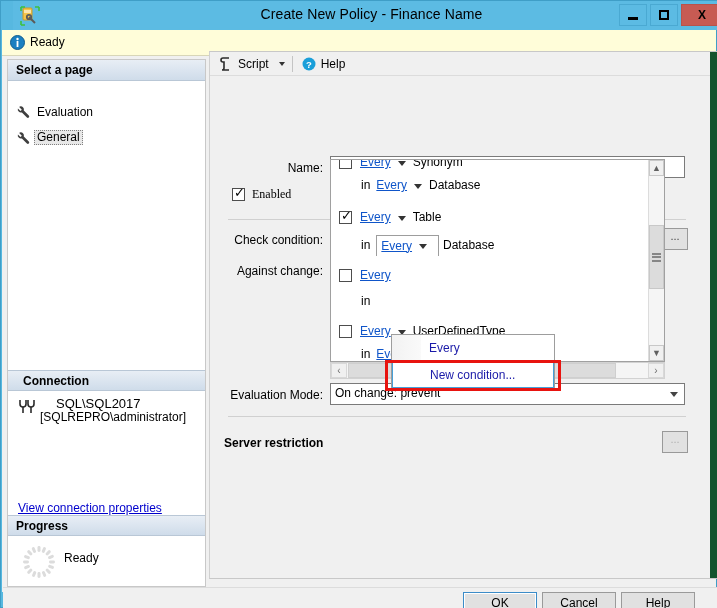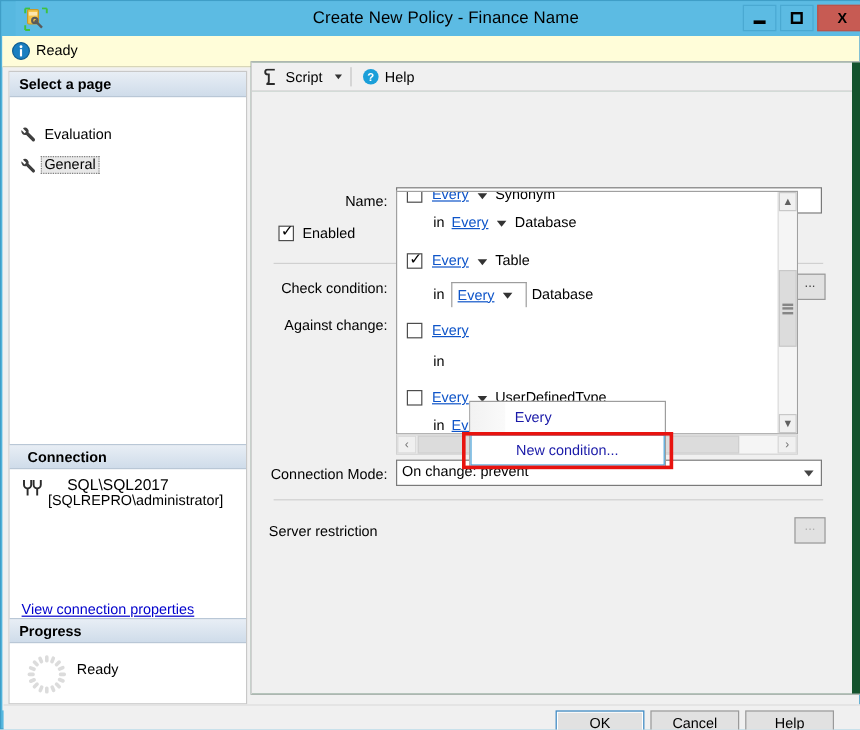--- a/index.html
+++ b/index.html
@@ -595,21 +595,21 @@
       </div>
 
       <div id="form">
 
         <div class="flabel" style="left:8px; top:85px; width:105px;">Name:</div>
         <div class="ftext" style="left:120px; top:80px; width:355px;">Finance Name</div>
 
         <div class="checkbox-box" style="left:22px; top:112px;">
           <span class="check-mark">✓</span>
         </div>
-        <div class="flabel" style="left:42px; top:111px; text-align:left;">Enabled</div>
+        <div class="flabel" style="left:42px; top:111px; text-align:left;font-family:Liberation Serif, serif;">Enabled</div>
 
         <div class="hrule" style="left:18px; top:143px; width:458px;"></div>
 
         <div class="flabel" style="left:0px; top:157px; width:113px;">Check condition:</div>
         <div class="fcombo" style="left:120px; top:152px; width:325px;">
           <span>Finance Tables</span>
           <i class="combo-arrow"></i>
         </div>
         <div class="dotbtn" style="left:452px; top:152px;">...</div>
 
@@ -690,29 +690,29 @@
           <div id="hs-thumb">
             <span class="hgrip">
               <span></span>
                 <span></span>
                 <span></span>
             </span>
           </div>
           <div class="hs-btn" id="hs-right">›</div>
         </div>
 
-        <div class="flabel" style="left:0px; top:434px; width:113px; top:312px;">Connection Mode:</div>
+        <div class="flabel" style="left:0px; top:434px; width:113px; top:312px;">Evaluation Mode:</div>
         <div class="fcombo" style="left:120px; top:307px; width:355px;">
           <span>On change: prevent</span>
           <i class="combo-arrow"></i>
         </div>
 
         <div class="hrule" style="left:18px; top:340px; width:458px;"></div>
 
-        <div class="flabel" style="left:0px; top:360px; width:118px; text-align:left; padding-left:14px; box-sizing:border-box;">Server restriction</div>
+        <div class="flabel" style="left:0px; top:360px; width:118px; text-align:left; padding-left:14px; box-sizing:border-box;font-weight:bold;">Server restriction</div>
         <div class="dotbtn" style="left:452px; top:355px; color:#b0b0b0;">...</div>
 
       </div>
     </div>
 
     <div id="dropdown">
       <div id="dd-gutter"></div>
       <div class="dd-item" id="dd-every">Every</div>
       <div class="dd-item" id="dd-new">New condition...</div>
     </div>

